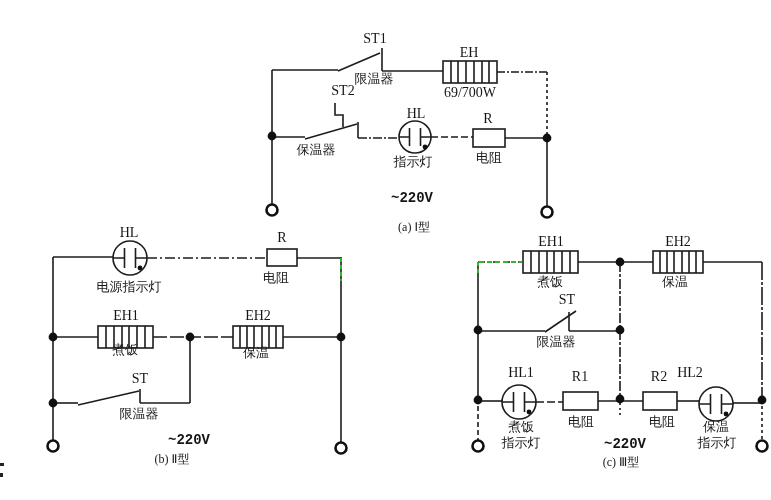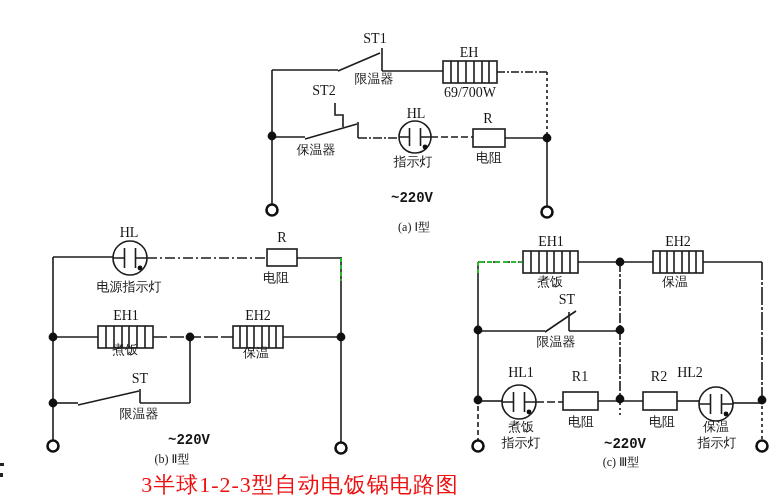--- a/index.html
+++ b/index.html
@@ -168,21 +168,21 @@
   </g>
 
   <g>
     <rect x="0" y="463" width="4" height="3" fill="#222"></rect>
     <rect x="0" y="473" width="3" height="4" fill="#222"></rect>
   </g>
 </svg>
 
 <div class="lbl ref" style="left:375px;top:31px">ST1</div>
 <div class="lbl" style="left:374px;top:72px">限温器</div>
-<div class="lbl ref" style="left:324px;top:83px">ST2</div>
+<div class="lbl ref" style="left:343px;top:83px">ST2</div>
 <div class="lbl" style="left:316px;top:143px">保温器</div>
 <div class="lbl ref" style="left:469px;top:45px">EH</div>
 <div class="lbl ref" style="left:470px;top:85px">69/700W</div>
 <div class="lbl ref" style="left:416px;top:106px">HL</div>
 <div class="lbl" style="left:413px;top:155px">指示灯</div>
 <div class="lbl ref" style="left:488px;top:111px">R</div>
 <div class="lbl" style="left:489px;top:151px">电阻</div>
 <div class="lbl volt" style="left:412px;top:191px">~220V</div>
 <div class="lbl cap" style="left:414px;top:221px">(a) Ⅰ型</div>
 
@@ -211,15 +211,14 @@
 <div class="lbl ref" style="left:580px;top:369px">R1</div>
 <div class="lbl" style="left:581px;top:415px">电阻</div>
 <div class="lbl ref" style="left:659px;top:369px">R2</div>
 <div class="lbl" style="left:662px;top:415px">电阻</div>
 <div class="lbl ref" style="left:690px;top:365px">HL2</div>
 <div class="lbl" style="left:716px;top:420px">保温</div>
 <div class="lbl" style="left:717px;top:436px">指示灯</div>
 <div class="lbl volt" style="left:625px;top:437px">~220V</div>
 <div class="lbl cap" style="left:621px;top:456px">(c) Ⅲ型</div>
 
-<div class="title" style="left: 300px; top: 470px; color: rgb(238, 17, 17);">3半球1-2-3型自动电饭锅电路图</div>
 
 </div>
 
 </body></html>

